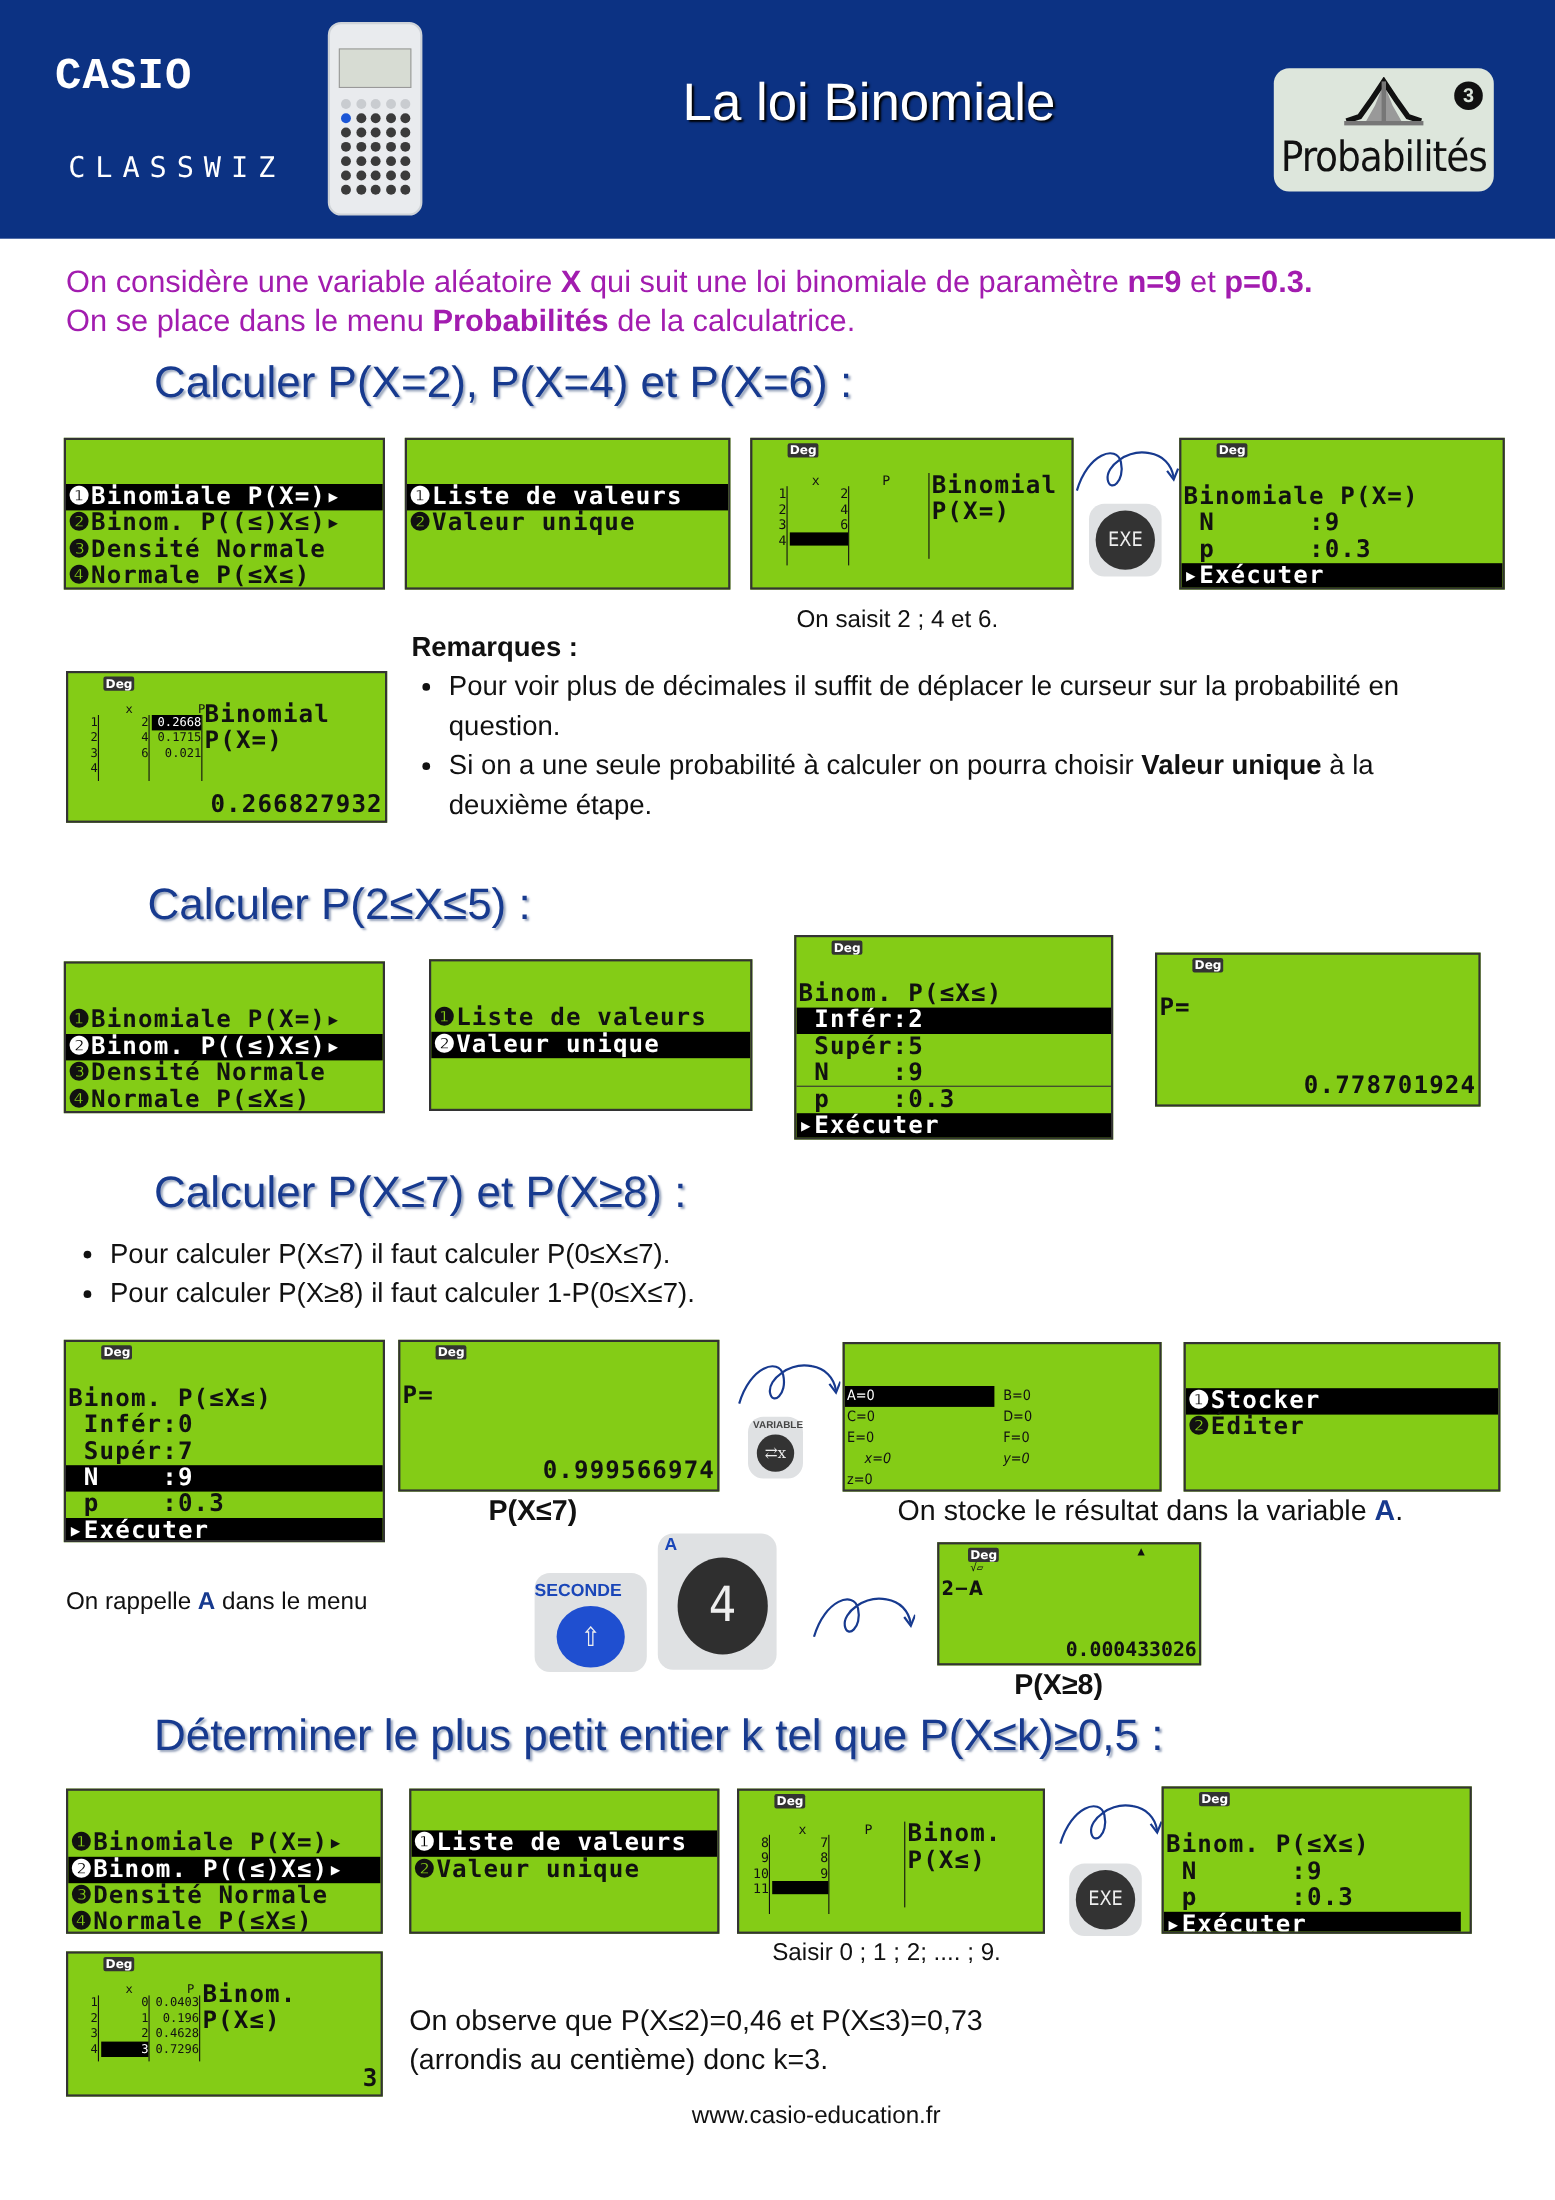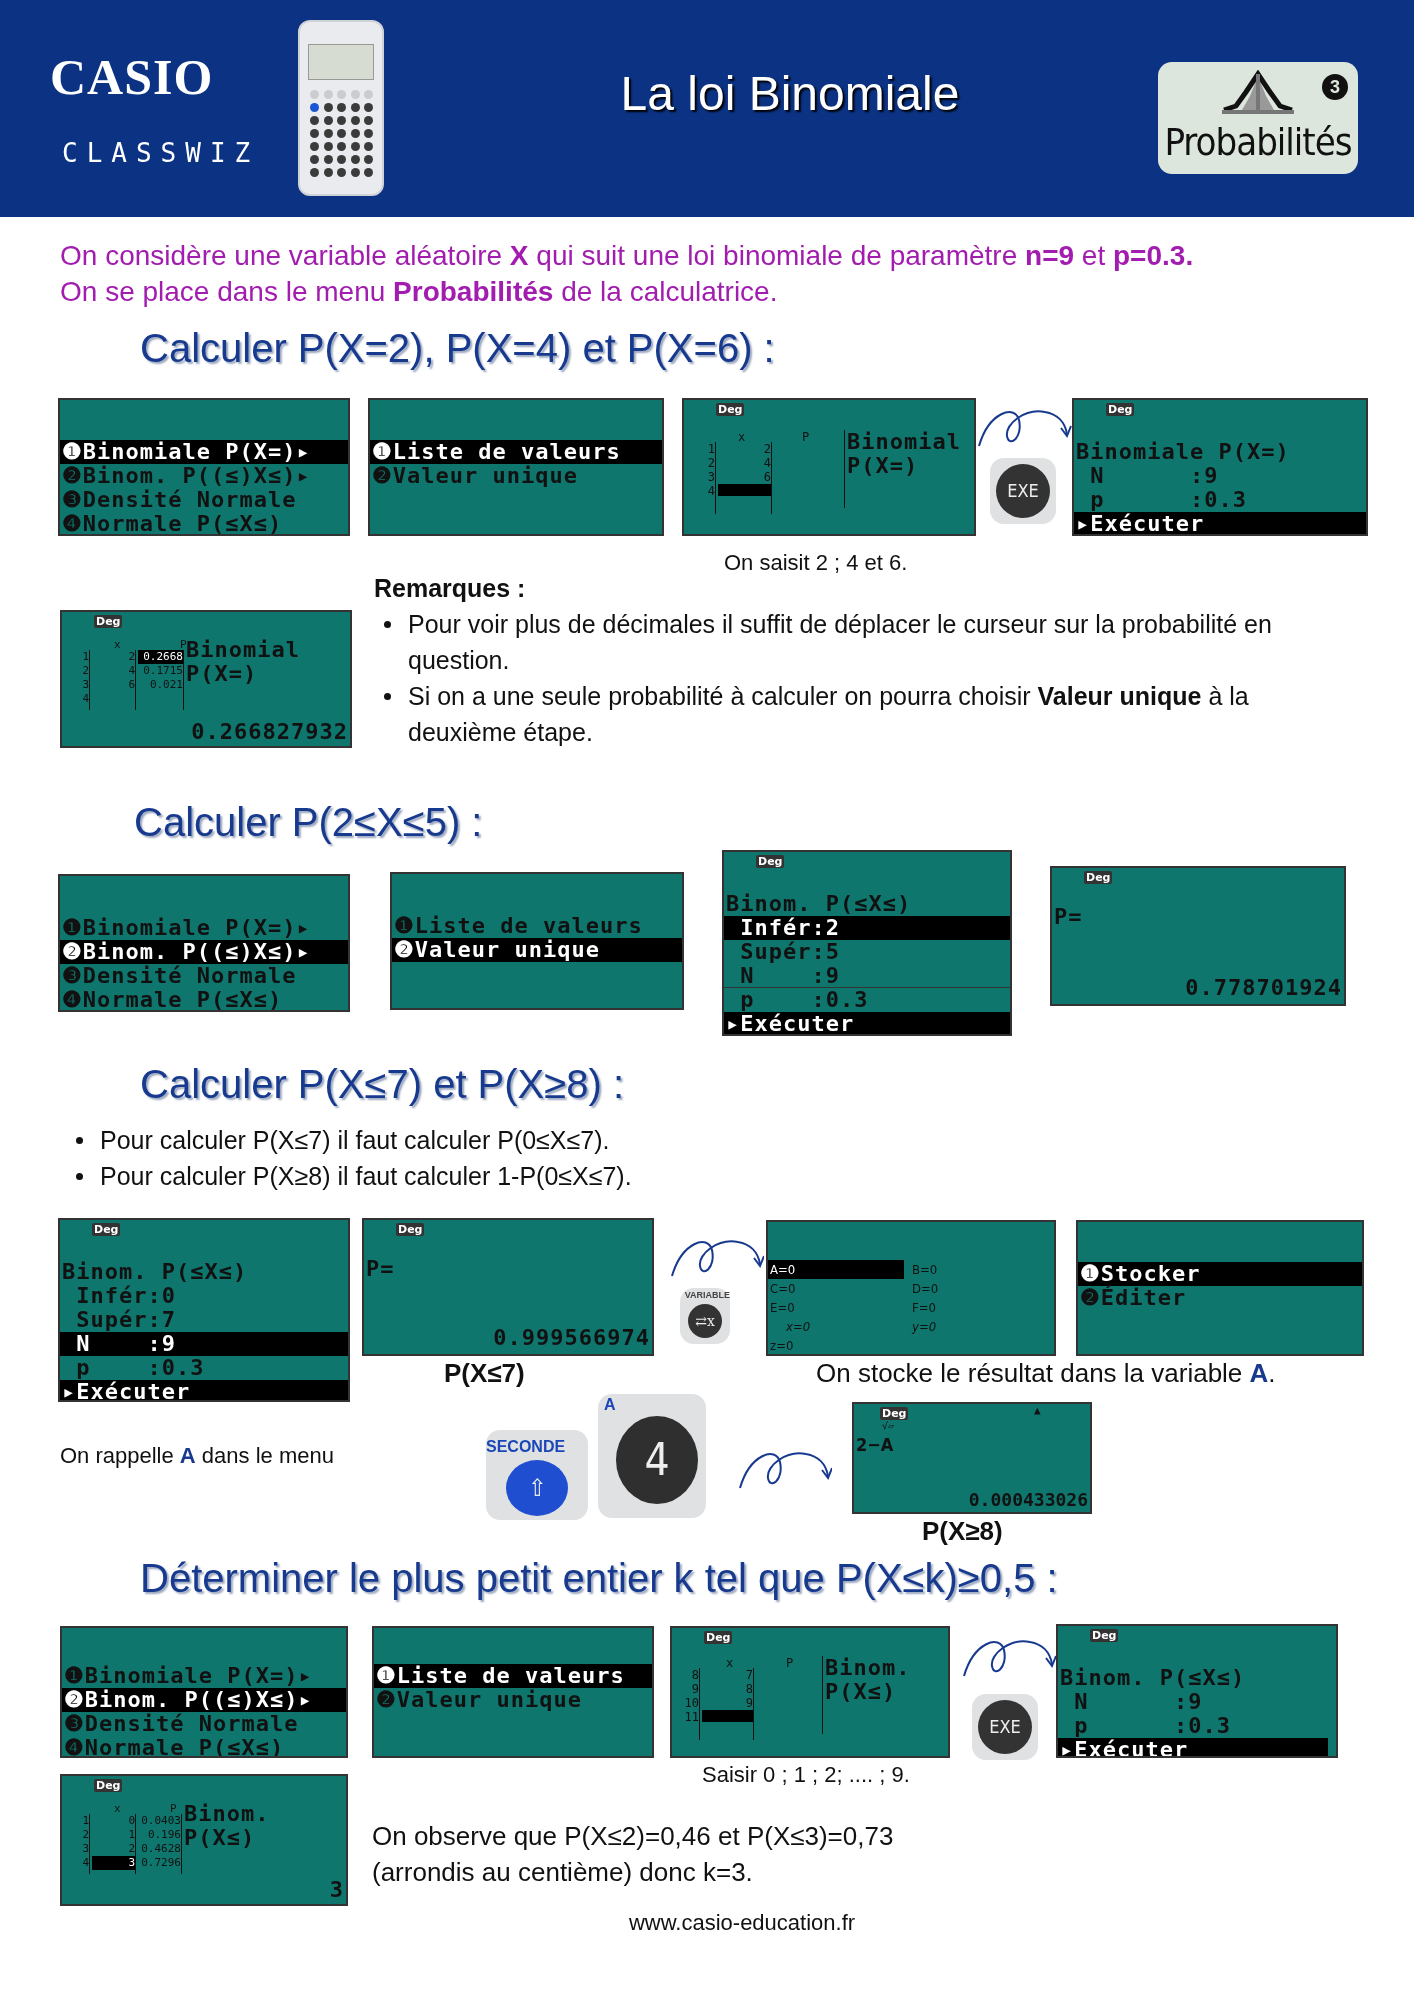--- a/index.html
+++ b/index.html
@@ -1,33 +1,33 @@
 <!DOCTYPE html>
 <html><head>
 <meta charset="utf-8">
 <style>
 *{box-sizing:border-box;margin:0;padding:0}
 body{width:1414px;height:2000px;background:#fff;font-family:"Liberation Sans",sans-serif;color:#111;position:relative;overflow:hidden}
 .abs{position:absolute}
 .header{left:0;top:0;width:1414px;height:217px;background:#0c3283}
-.logo{left:50px;top:48px;color:#fff;font-family:Liberation Serif, serif;font-weight:bold;font-size:50px;letter-spacing:1px}
+.logo{left:50px;top:48px;color:#fff;font-family:Liberation Mono, monospace;font-weight:bold;font-size:40px;letter-spacing:1px}
 .classwiz{left:62px;top:138px;color:#fff;font-family:"DejaVu Sans Mono",monospace;font-size:26px;letter-spacing:9px}
 .calc{left:298px;top:20px;width:86px;height:176px;background:#e9ebee;border-radius:12px;border:2px solid #cfd3d8}
 .calc .scr{position:absolute;left:8px;top:22px;width:66px;height:36px;background:#d7dcd3;border:1px solid #999}
 .calc .keys{position:absolute;left:10px;top:68px;width:64px;display:grid;grid-template-columns:repeat(5,1fr);gap:4px}
 .calc .k{width:9px;height:9px;border-radius:50%;background:#3b3b3b}
 .calc .k.l{background:#c9ccd0}
 .calc .k.b{background:#1a55d6}
 .title{left:520px;top:58px;width:540px;text-align:center;color:#fff;font-size:48px;line-height:72px;text-shadow:2px 2px 2px #000}
 .proba{left:1158px;top:62px;width:200px;height:112px;background:#dde6dc;border-radius:14px}
 .proba .lbl{position:absolute;left:0;right:0;bottom:10px;text-align:center;font-family:"DejaVu Sans Condensed","DejaVu Sans",sans-serif;font-size:38px;color:#111;letter-spacing:-1px}
 .proba .num{position:absolute;right:10px;top:12px;width:26px;height:26px;border-radius:50%;background:#111;color:#dde6dc;font-size:18px;font-weight:bold;text-align:center;line-height:26px}
 .intro{left:60px;top:238px;font-size:28px;line-height:36px;color:#a21caf}
 .h2{color:#173a8f;font-size:40px;text-shadow:2px 2px 2px #9aa6bd;white-space:nowrap}
-.scrn{position:absolute;border:2px solid #333;background:#0f766e;font-family:"DejaVu Sans Mono",monospace;color:#111;overflow:hidden}
+.scrn{position:absolute;border:2px solid #333;background:#84cc16;font-family:"DejaVu Sans Mono",monospace;color:#111;overflow:hidden}
 .mline{font-size:22px;line-height:24px;height:24px;white-space:pre;padding-left:2px;font-weight:bold;letter-spacing:1px}
 .mline.sel{background:#000;color:#fff}
 .deg{position:absolute;top:3px;left:32px;background:#333;color:#fff;font-size:11px;padding:0 2px;font-family:"DejaVu Sans",sans-serif;font-weight:bold;border-radius:2px}
 .tbl{position:absolute;font-size:12px;line-height:14px;font-family:"DejaVu Sans Mono",monospace}
 .big{font-size:22px;font-weight:bold;letter-spacing:1px;font-family:"DejaVu Sans Mono",monospace;white-space:pre}
 .caption{font-size:22px;color:#111}
 .keyimg{position:absolute;background:#dfe1e3;border-radius:14px}
 .keyimg .btn{position:absolute;border-radius:50%;background:#333;color:#eee;text-align:center;font-family:"DejaVu Sans Condensed","DejaVu Sans",sans-serif}
 .arrow{position:absolute}
 ul.bl{list-style:none}

